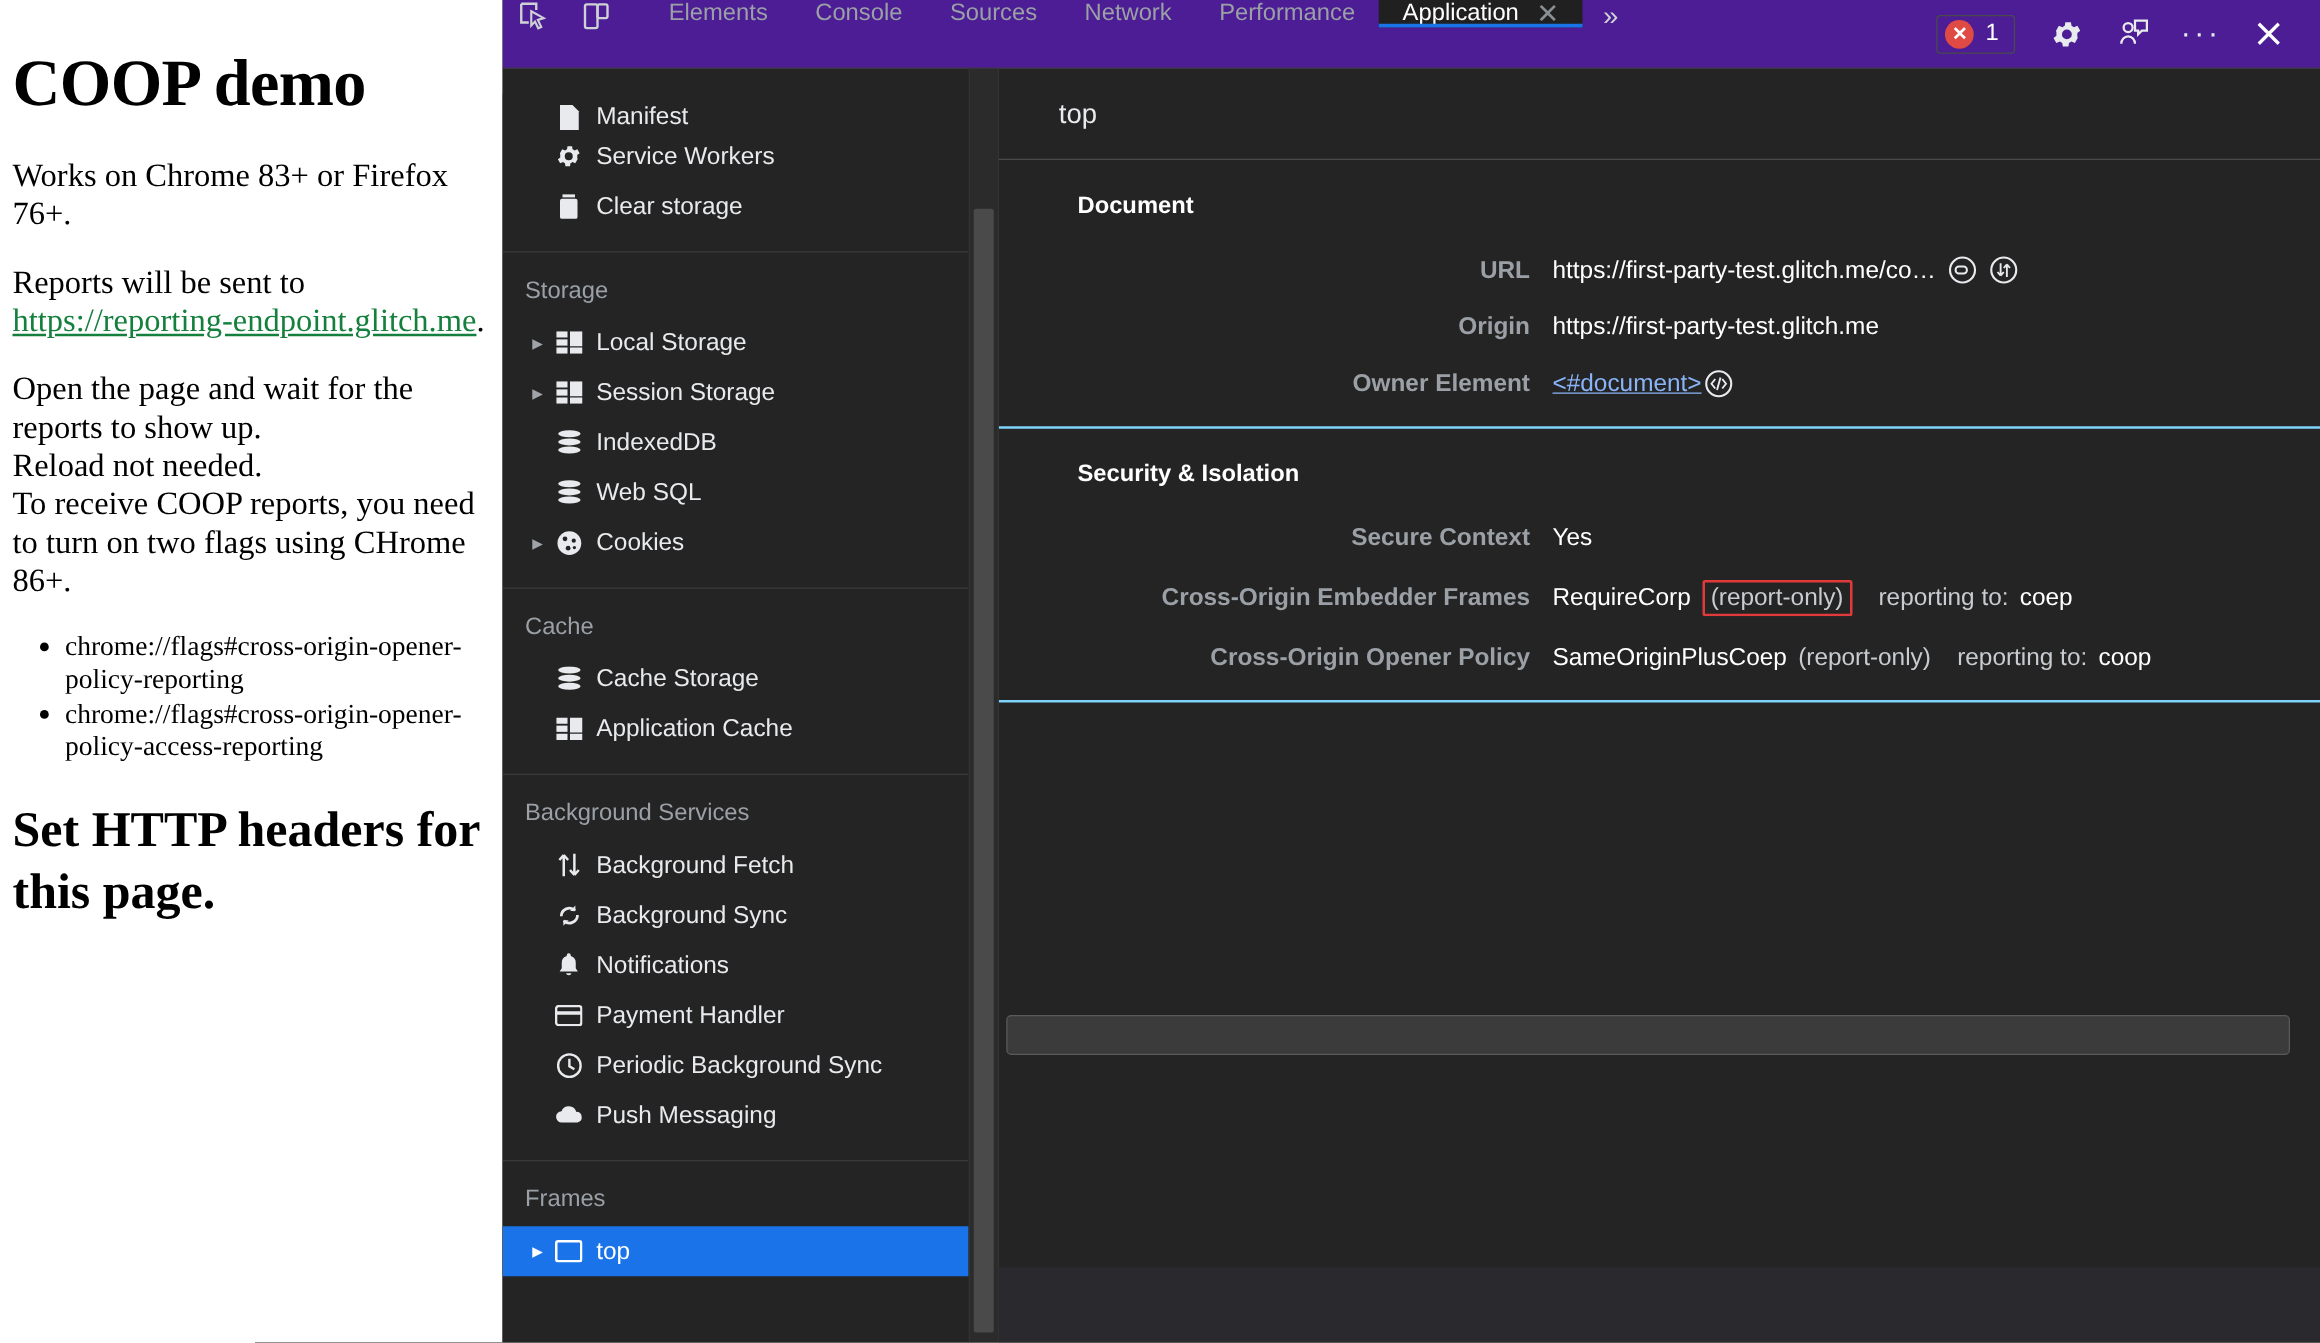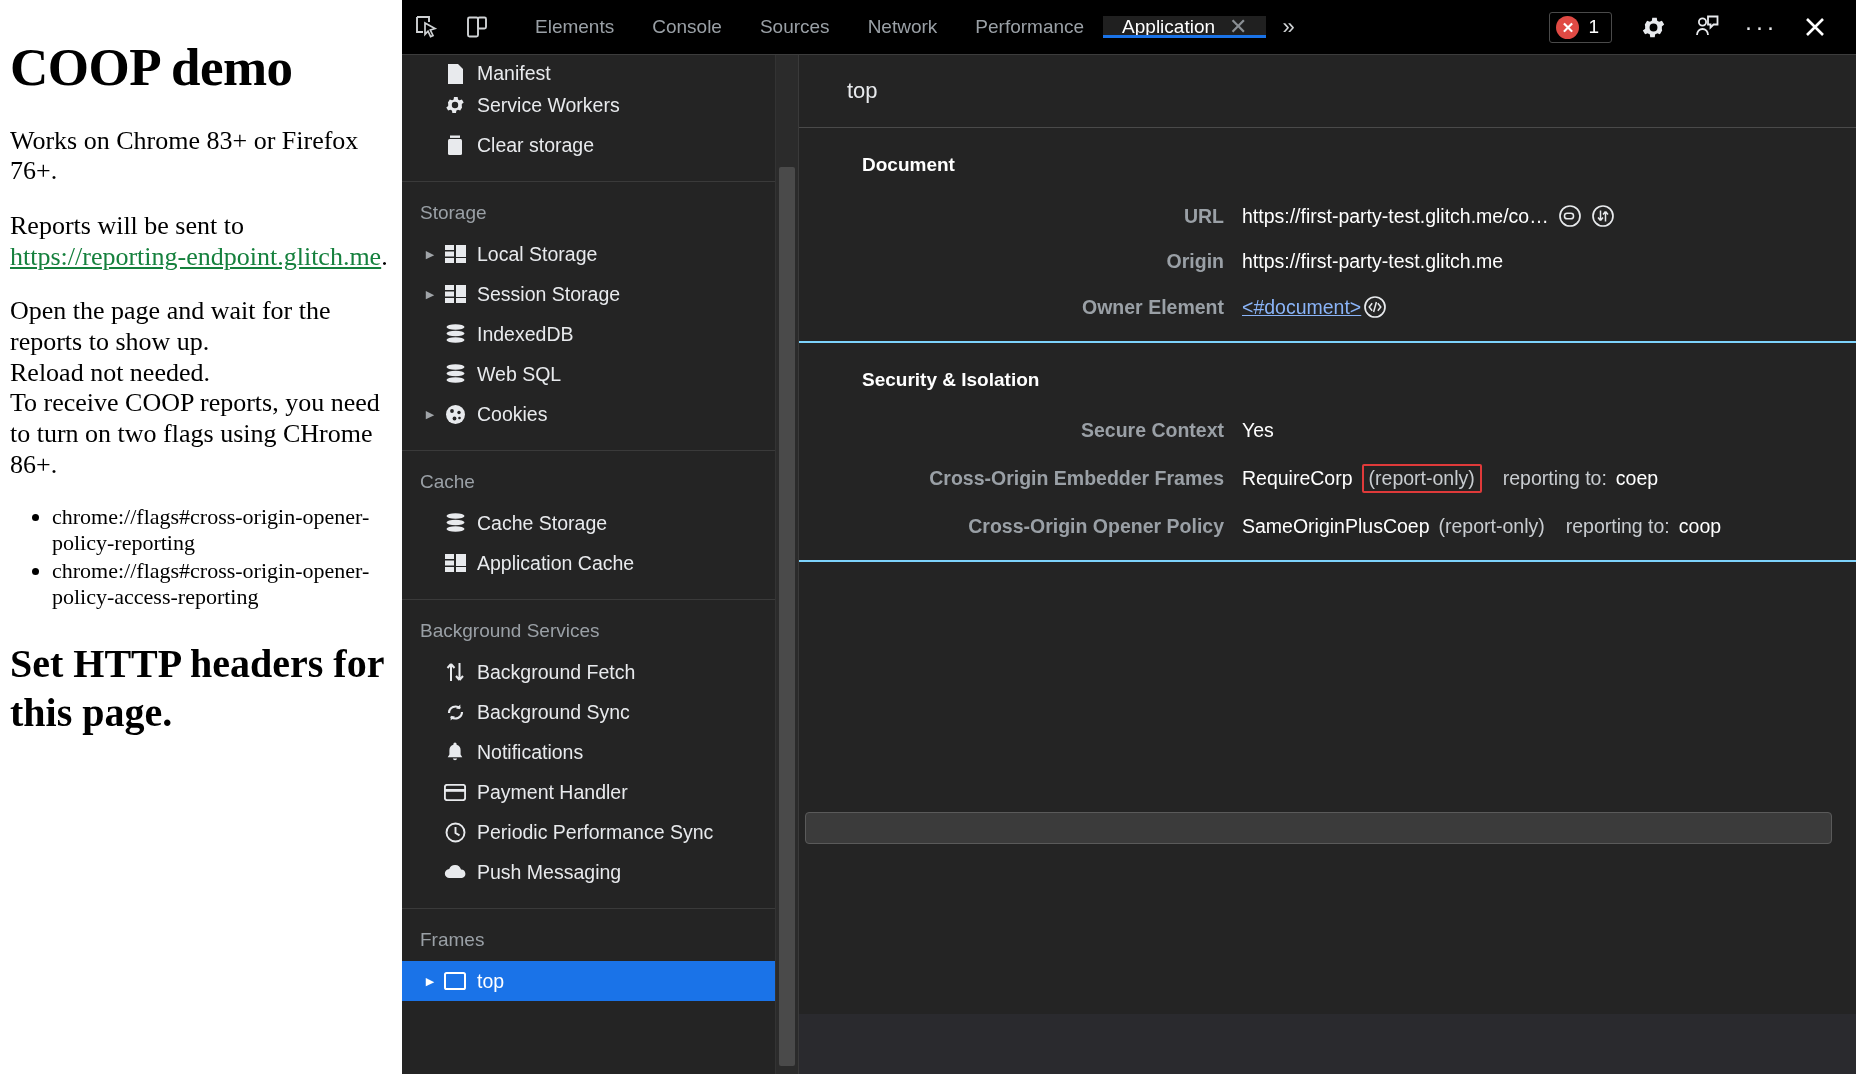--- a/index.html
+++ b/index.html
@@ -30,22 +30,22 @@
 
   
   .devtools{
     width:1454px;height:1074px;background:#242424;
     display:flex;flex-direction:column;overflow:hidden;
     color:#e8eaed;font-size:15.5px;
   }
 
   
   .dt-toolbar{
-    height:54px;min-height:54px;background:#000000;
-    display:flex;align-items:center;position:relative;
+    height:54px;min-height:54px;background:#4c1d95;
+    display:flex;align-items:flex-start;position:relative;
     border-bottom:1px solid #3c3c3c;
   }
   .tb-icon{
     width:50px;display:flex;align-items:center;justify-content:center;
     cursor:pointer;
   }
   .tb-icon svg{display:block;}
   .tabs{display:flex;align-items:stretch;margin-left:14px;}
   .tab{
     padding:0 19px;display:flex;align-items:center;color:#9aa0a6;
@@ -82,20 +82,21 @@
   }
   .dots{letter-spacing:3px;font-size:24px;color:#e8eaed;line-height:0.6;}
 
   
   .dt-body{flex:1;display:flex;min-height:0;background:#242424;}
 
   
   .dt-sidebar{
     width:373px;min-width:373px;background:#242424;position:relative;
     overflow:hidden;
+    margin-top:20px;
   }
   .side-group{padding:0;}
   .side-group.box{border-bottom:1px solid #3a3a3a;padding-bottom:16px;}
   .side-title{
     color:#9aa0a6;font-size:19px;padding:20px 0 10px 18px;
   }
   .side-item{
     display:flex;align-items:center;height:40px;padding-left:18px;
     color:#e8eaed;font-size:19.5px;white-space:nowrap;cursor:pointer;
   }
@@ -453,21 +454,21 @@
           </div>
 
           <div class="side-item side-indent">
             <span class="arrow none">▶</span>
             <span class="side-ico">
               <svg width="21" height="21" viewBox="0 0 21 21">
                 <circle cx="10.5" cy="10.5" r="9" fill="none" stroke="#e8eaed" stroke-width="1.9"></circle>
                 <path d="M10.5 5v6l4 2.4" stroke="#e8eaed" stroke-width="1.9" fill="none"></path>
               </svg>
             </span>
-            <span class="side-label">Periodic Performance Sync</span>
+            <span class="side-label">Periodic Background Sync</span>
           </div>
 
           <div class="side-item side-indent">
             <span class="arrow none">▶</span>
             <span class="side-ico">
               <svg width="23" height="16" viewBox="0 0 23 16">
                 <path d="M18 14H5.5A4.5 4.5 0 015.2 5 6.2 6.2 0 0117 5.5a4.3 4.3 0 011 8.5z" fill="#e8eaed"></path>
               </svg>
             </span>
             <span class="side-label">Push Messaging</span>

